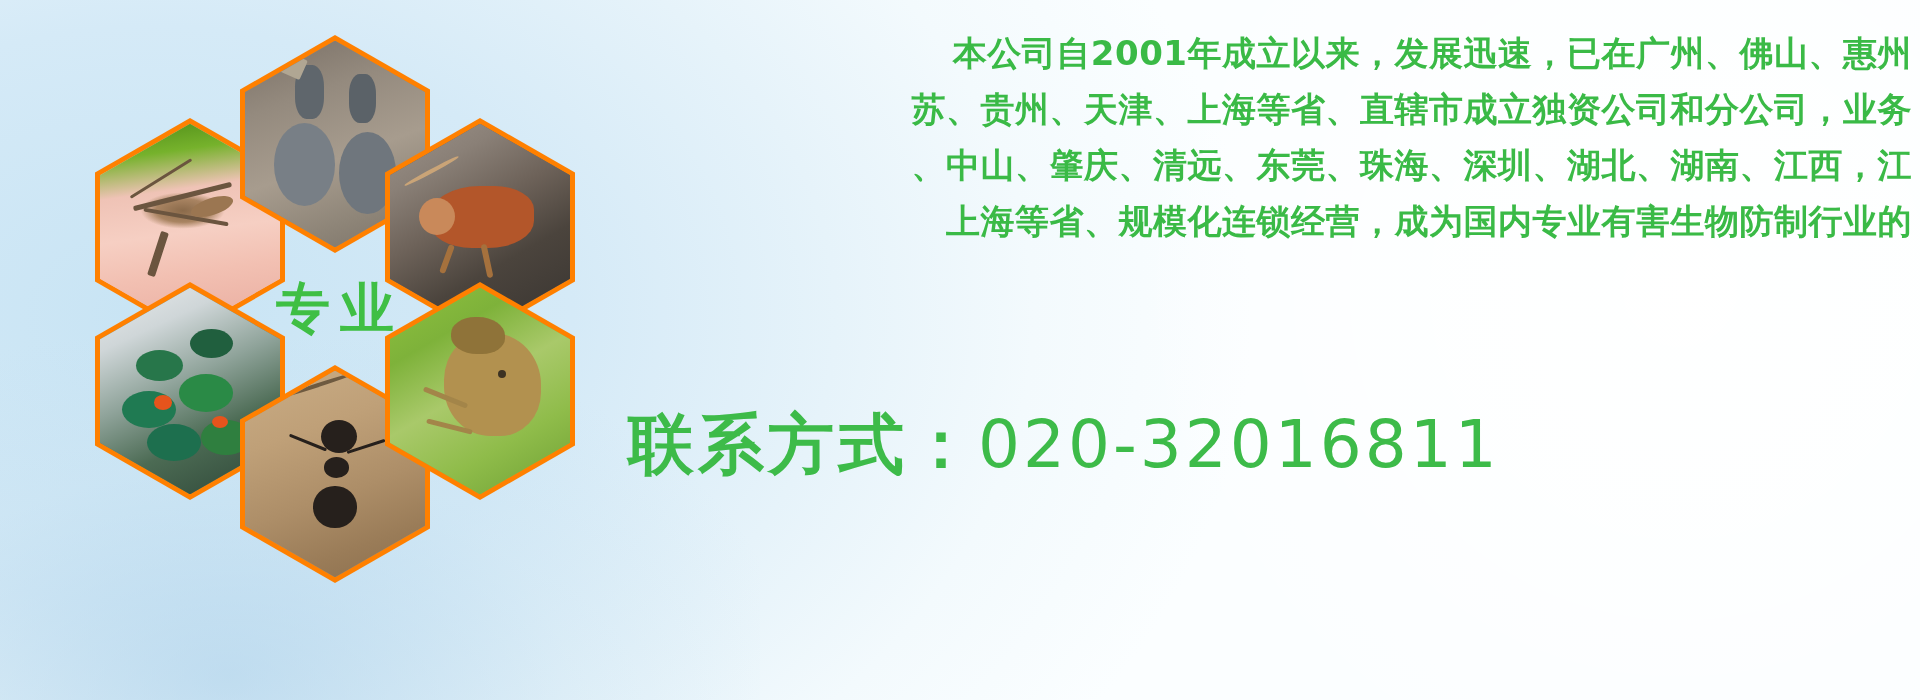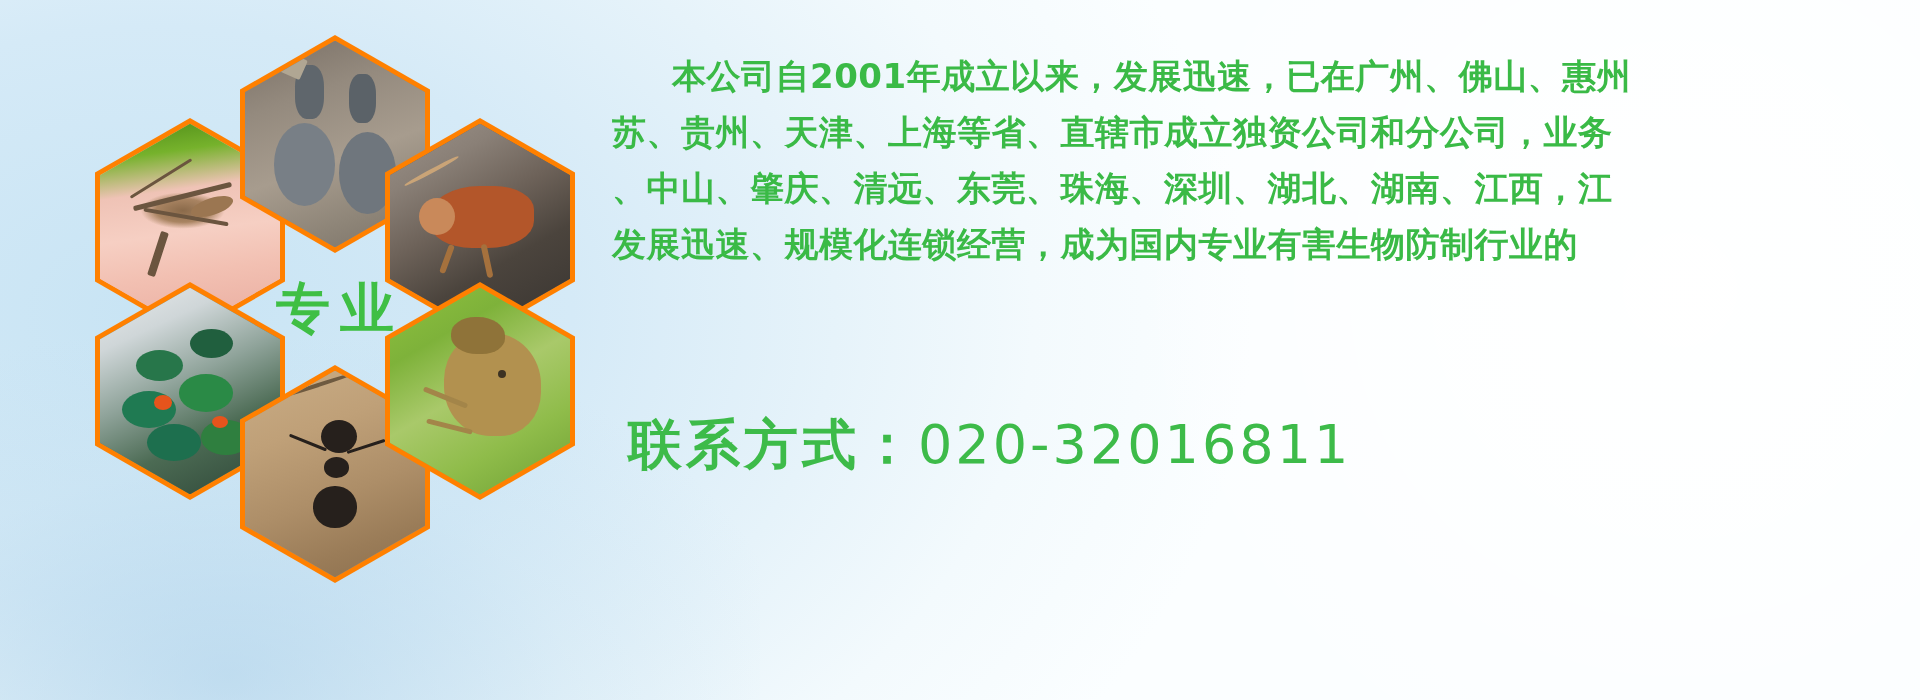--- a/index.html
+++ b/index.html
@@ -137,23 +137,24 @@
     background:
       linear-gradient(150deg, #8fc13f 0%, #7eb23a 25%, #a9c96a 48%, #8fbc4a 72%, #6fa134 100%),
       #85b742;
   }
   .p-stinkbug .d { position:absolute; background:#a98b4e; border-radius:45% 50% 42% 48%; }
 
   
   .copy {
     position: absolute;
     left: 612px;
-    top: 48px;
+    top: 25px;
     width: 1300px;
     z-index: 2;
+    text-align: right;
   }
   .copy p {
     margin: 0;
     color: #3aba46;
     font-size: 34px;
     font-weight: bold;
     line-height: 56px;
     letter-spacing: 0.5px;
     font-family: "DejaVu Sans", "Liberation Sans", sans-serif;
     white-space: nowrap;
@@ -161,21 +162,21 @@
   .copy p.first { text-indent: 60px; }
 
   .contact {
     position: absolute;
     left: 628px;
     top: 402px;
     z-index: 2;
   }
   .contact .row {
     color: #3dbb49;
-    font-size: 54px;
+    font-size: 66px;
     line-height: 86px;
     letter-spacing: 2px;
     font-family: "DejaVu Sans", "Liberation Sans", sans-serif;
     white-space: nowrap;
   }
   .contact .row .lbl { font-weight: bold; letter-spacing: 4px; }
   .contact .row .num { letter-spacing: 3px; }
   .contact .row.second { padding-left: 282px; }
 </style>
 </head>
@@ -265,21 +266,21 @@
       <div class="inner">
         <div class="logo-line">专业</div>
       </div>
     </div>
   </div>
 
   <div class="copy">
     <p class="first">本公司自2001年成立以来，发展迅速，已在广州、佛山、惠州</p>
     <p>苏、贵州、天津、上海等省、直辖市成立独资公司和分公司，业务</p>
     <p>、中山、肇庆、清远、东莞、珠海、深圳、湖北、湖南、江西，江</p>
-    <p>发展迅速、规模化连锁经营，成为国内专业有害生物防制行业的</p>
+    <p>上海等省、规模化连锁经营，成为国内专业有害生物防制行业的</p>
   </div>
 
   <div class="contact">
     <div class="row">
       <span class="lbl">联系方式：</span><span class="num">020-32016811</span>
     </div>
   </div>
 
 </div>
 

